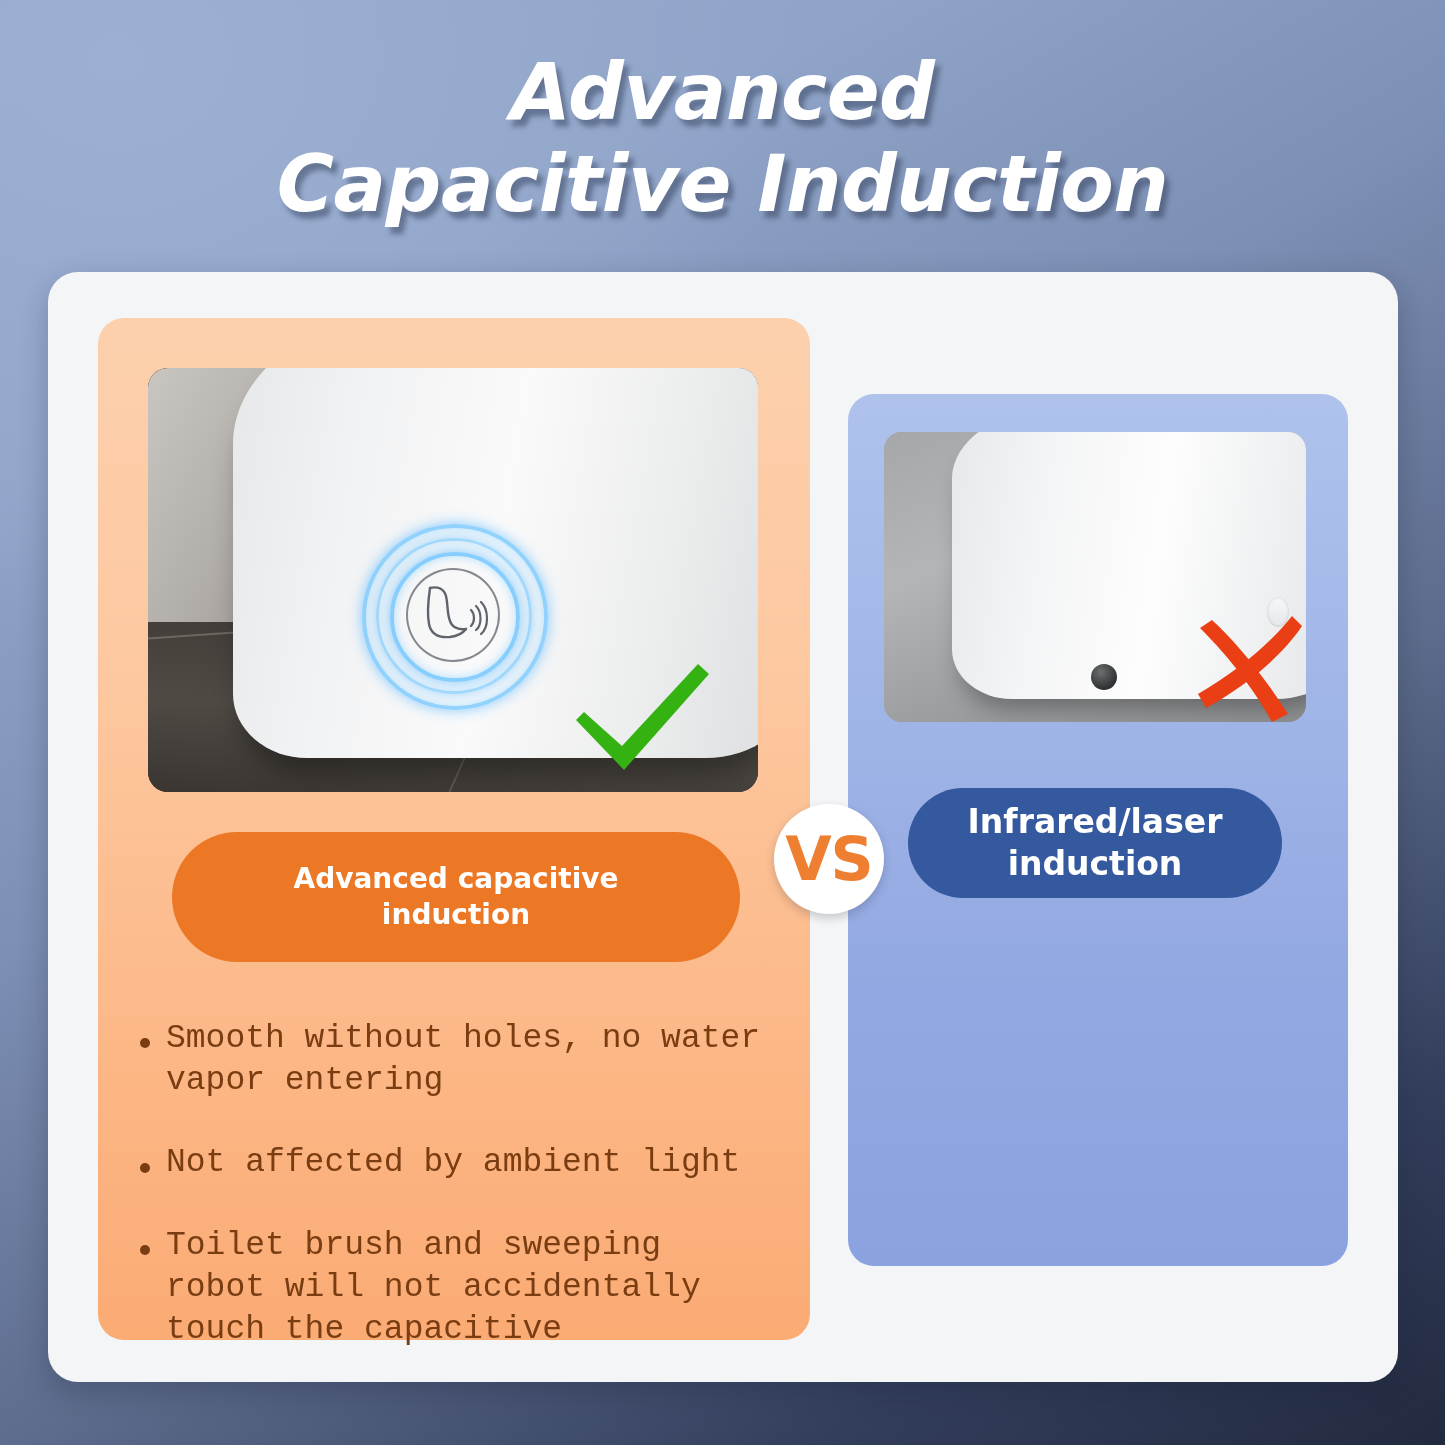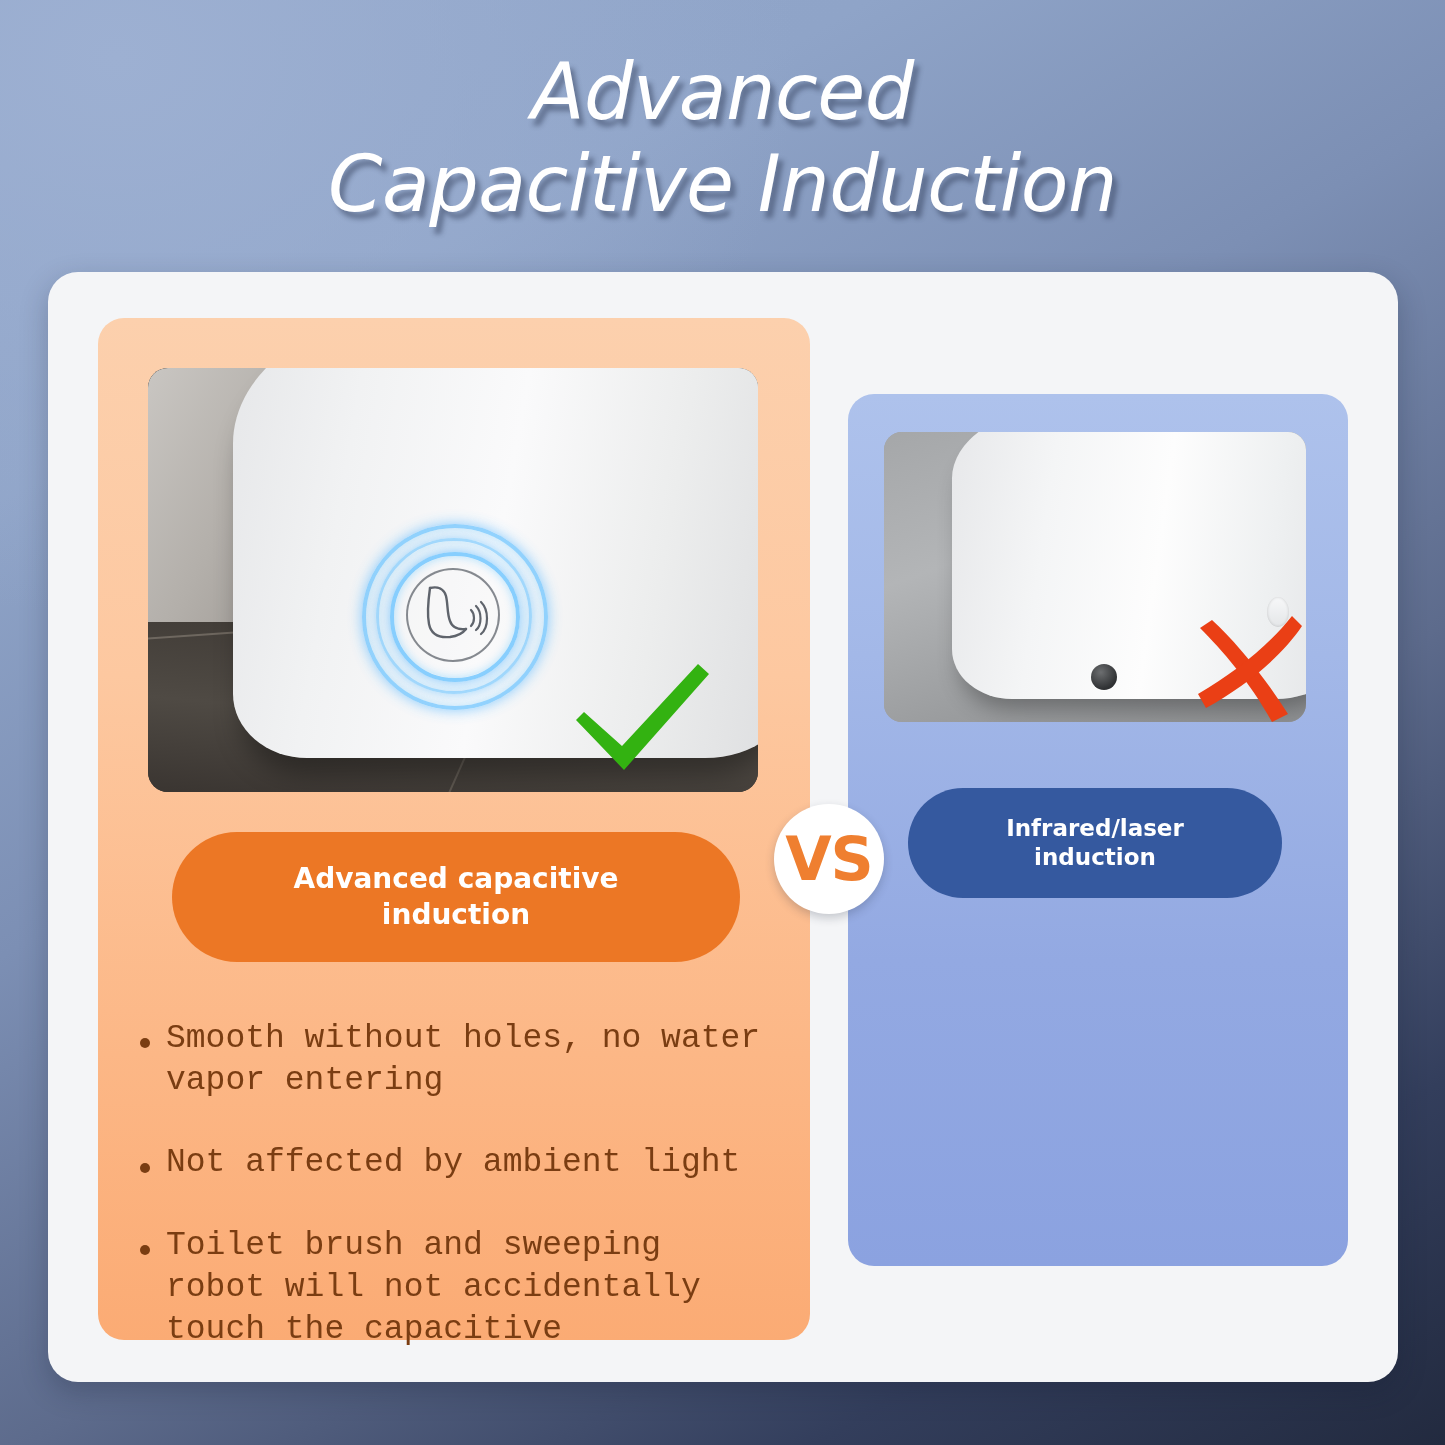--- a/index.html
+++ b/index.html
@@ -24,21 +24,21 @@
 
   
   #title {
     position: absolute;
     left: 0;
     top: 46px;
     width: 1445px;
     text-align: center;
     color: #ffffff;
     font-family: "DejaVu Sans", sans-serif;
-    font-weight: normal;
+    font-weight: bold;
     font-style: italic;
     font-size: 78px;
     line-height: 1.18;
     letter-spacing: -0.5px;
     text-shadow: 5px 7px 5px rgba(40,52,78,0.45);
     white-space: pre-line;
   }
 
   
   #white-card {
@@ -240,21 +240,21 @@
     font-size: 28px;
     line-height: 1.28;
   }
   #pill-blue {
     left: 908px;
     top: 788px;
     width: 374px;
     height: 110px;
     border-radius: 55px;
     background: #35599f;
-    font-size: 23px;
+    font-size: 33px;
     line-height: 1.26;
   }
 
   
   #vs-badge {
     position: absolute;
     left: 774px;
     top: 804px;
     width: 110px;
     height: 110px;

